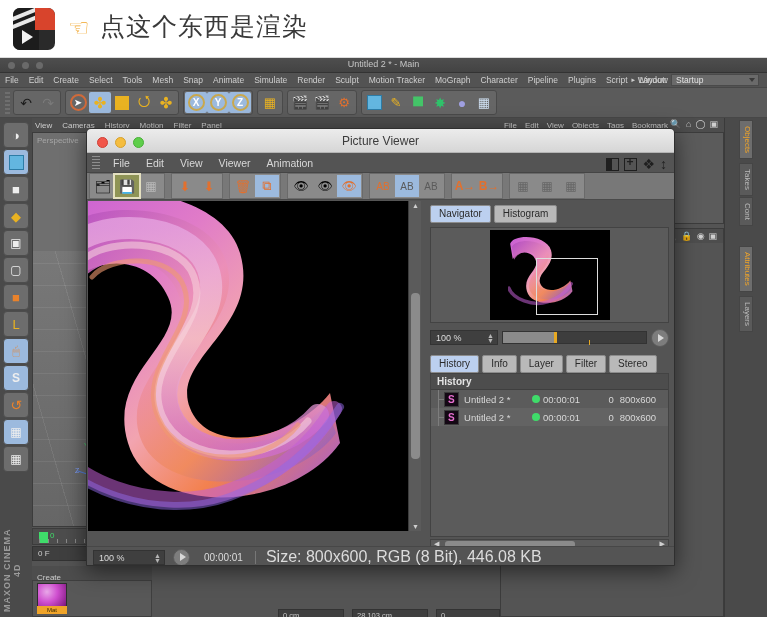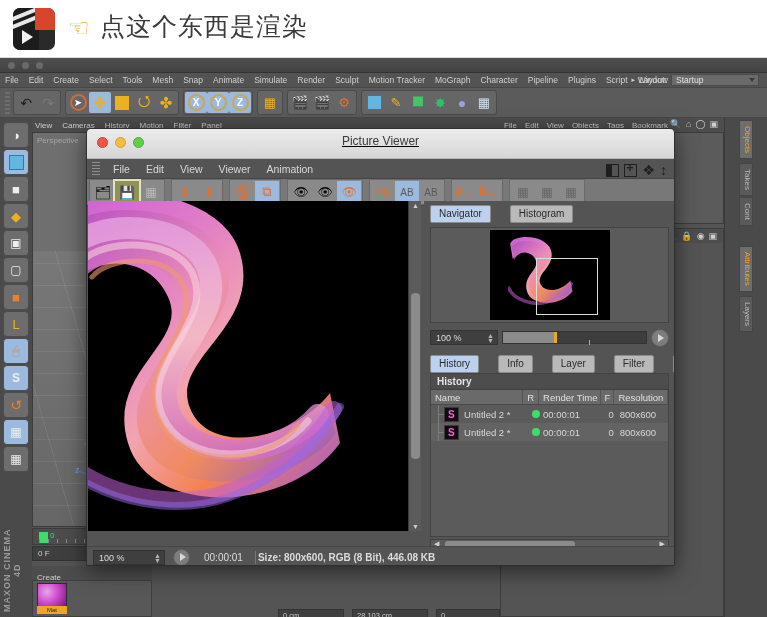--- a/index.html
+++ b/index.html
@@ -196,22 +196,22 @@
   }
   .vtab.on{ background:#6d6d6d; color:#f0a429; }
 
   
   #pv{
     position:absolute; left:86px; top:128px; width:589px; height:438px;
     background:#545454; border:1px solid #2f2f2f;
     box-shadow:0 5px 22px rgba(0,0,0,.55); border-radius:5px 5px 0 0; overflow:hidden;
   }
   #pv-title{
-    height:30px; background:linear-gradient(#ececec,#d6d6d6);
-    border-bottom:1px solid #b4b4b4; position:relative;text-decoration:underline;
+    height:24px; background:linear-gradient(#ececec,#d6d6d6);
+    border-bottom:1px solid #b4b4b4; position:relative;
   }
   .pv-dot{ position:absolute; top:8px; width:11px;height:11px;border-radius:50%; }
   #pv-title-text{ text-align:center; font-size:12px; color:#3c3c3c; line-height:25px;}
   #pv-menubar{
     height:20px; background:#545454; display:flex; align-items:center; position:relative;
     border-bottom:1px solid #454545;
   }
   #pv-menubar .grip2{ width:8px;height:13px;margin:0 5px;
      background:repeating-linear-gradient(0deg,#8e8e8e 0 1px,#545454 1px 3px),
                 repeating-linear-gradient(90deg,#8e8e8e 0 1px,transparent 1px 3px);}
@@ -246,21 +246,21 @@
     font-size:12px; color:#2d2d2d; text-align:center; line-height:26px;
     font-family:"DejaVu Sans",sans-serif;
   }
   #tooltip::after{
     content:''; position:absolute; left:16px; top:-5px;
     border-left:6px solid transparent; border-right:6px solid transparent; border-bottom:6px solid #fbfafa;
   }
 
   
   #pv-right{ position:absolute; left:337px; top:0; width:251px; height:366px; background:#545454;}
-  .tabbar{ display:flex; gap:19px; padding:4px 4px 0 6px;}
+  .tabbar{ display:flex; gap:3px; padding:4px 4px 0 6px;}
   .tab{ font-size:10px; color:#2a2a2a; background:#b9b9b9; padding:2px 8px 3px; border-radius:2px; border:1px solid #8c8c8c;}
   .tab.on{ background:#bcd0ef; }
   #nav-box{
     position:absolute; left:6px; top:26px; width:239px; height:96px; background:#5b5b5b;
     border:1px solid #434343; display:flex; align-items:center; justify-content:center;
   }
   #nav-thumb{ width:120px; height:90px; background:#000; position:relative; overflow:hidden;}
   #nav-thumb .mini{ position:absolute; left:18px; top:3px; width:86px; height:84px;}
   #nav-rect{ position:absolute; left:46px; top:28px; width:62px; height:57px; border:1.5px solid #ddd;}
   #nav-zoomrow{ position:absolute; left:6px; top:128px; width:239px; height:17px; display:flex; align-items:center; gap:4px;}
@@ -303,21 +303,21 @@
     display:flex; align-items:center; border-top:1px solid #474747; padding-left:6px;
   }
   #st-zoom{ width:72px; height:15px; background:#3f3f3f; border:1px solid #333; position:relative; }
   #st-zoom span{ font-size:9px;color:#dcdcdc; margin-left:5px; line-height:14px; display:block;}
   #st-zoom .sp{ position:absolute; right:3px; top:2px; font-size:7px; color:#b5b5b5; line-height:5px;}
   #st-play{ width:17px;height:17px;border-radius:50%;background:#7d7d7d;border:1px solid #5b5b5b;
             display:flex;align-items:center;justify-content:center; margin-left:8px;}
   #st-play .tri{ width:0;height:0;border-left:6px solid #d8d8d8;border-top:4px solid transparent;border-bottom:4px solid transparent; margin-left:2px;}
   #st-time{ font-size:10px; color:#dcdcdc; margin-left:14px;}
   #st-div{ width:1px; height:13px; background:#777; margin-left:12px;}
-  #st-size{ font-size:10px; color:#dcdcdc; margin-left:2px;font-weight:bold;}
+  #st-size{ font-size:16px; color:#dcdcdc; margin-left:10px;}
 </style>
 </head>
 <body>
 
 <div id="banner">
   <div id="banner-logo">
     <div class="clap"></div>
     <div class="clapstripe" style="top:4px;"></div>
     <div class="clapstripe" style="top:12px;"></div>
     <div class="redbox"></div>
@@ -326,20 +326,21 @@
   <div id="banner-hand">☞</div>
   <div id="banner-text">点这个东西是渲染</div>
 </div>
 
 <div id="c4d">
 
   <div id="c4d-titlebar">
     <div class="tl-dot" style="left:8px;"></div>
     <div class="tl-dot" style="left:22px;"></div>
     <div class="tl-dot" style="left:36px;"></div>
+    <div id="c4d-title">Untitled 2 * - Main</div>
   </div>
 
   <div id="c4d-menubar">
     <div class="mi">File</div>
     <div class="mi">Edit</div>
     <div class="mi">Create</div>
     <div class="mi">Select</div>
     <div class="mi">Tools</div>
     <div class="mi">Mesh</div>
     <div class="mi">Snap</div>
@@ -774,27 +775,20 @@
           <div class="tab on">History</div>
           <div class="tab">Info</div>
           <div class="tab">Layer</div>
           <div class="tab">Filter</div>
           <div class="tab">Stereo</div>
         </div>
       </div>
 
       <div id="hist-box">
         <div id="hist-head">History</div>
-        <div id="hist-cols">
-          <div style="width:93px;">Name</div>
-          <div style="width:16px;">R</div>
-          <div style="width:62px;">Render Time</div>
-          <div style="width:14px;">F</div>
-          <div style="width:54px;">Resolution</div>
-        </div>
         <div class="hrow">
           <div class="ind"></div>
           <div class="thumb">
               <i>S</i>
             </div>
           <div class="nm">Untitled 2 *</div>
           <div class="rr">
               <b></b>
             </div>
           <div class="rt">00:00:01</div>

